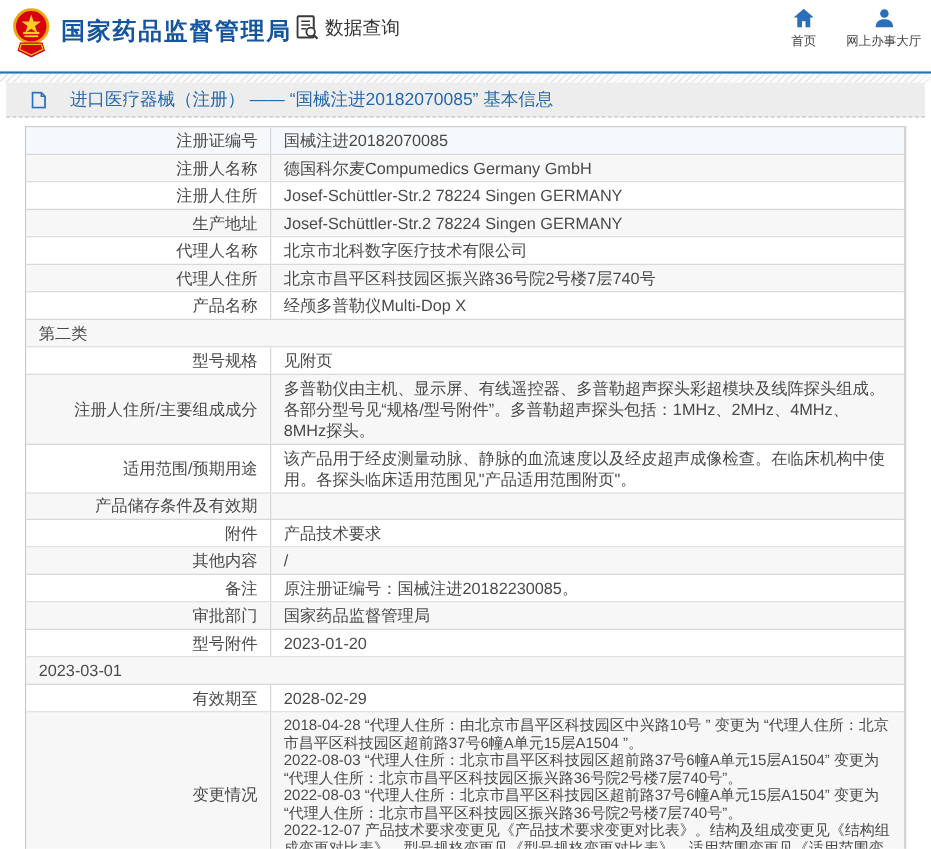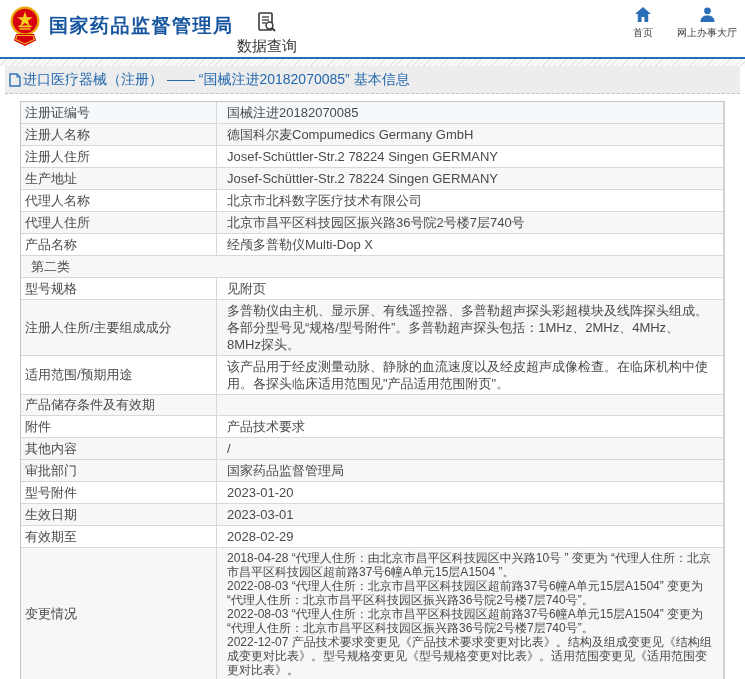--- a/index.html
+++ b/index.html
@@ -7,38 +7,38 @@
     width:745px;height:679px;overflow:hidden;background:#fff;
     font-family:"Liberation Sans",sans-serif;
     -webkit-font-smoothing:antialiased;
   }
   
   .site-header{position:relative;height:57px;background:#fff;}
   .logo-block{position:absolute;left:10px;top:6px;display:flex;align-items:center;gap:9px;}
   .logo-zh{font-size:19px;font-weight:bold;color:#15549e;letter-spacing:1.5px;line-height:22px;}
   .logo-en{font-size:9.5px;color:#2a6fb8;margin-top:3px;letter-spacing:.2px;}
   .nav-data-query{position:absolute;left:237px;top:12px;display:flex;align-items:center;gap:5px;
-    font-size:15px;color:#333;cursor:pointer;flex-direction:column;}
+    font-size:15px;color:#333;cursor:pointer;}
   .header-right{position:absolute;right:8px;top:7px;display:flex;gap:24px;}
   .nav-item{display:flex;flex-direction:column;align-items:center;gap:4px;
     font-size:10px;color:#444;cursor:pointer;text-decoration:none;}
   .blue-line{height:2px;background:#2272b9;}
   .hatch-strip{height:7px;background:repeating-linear-gradient(135deg,#e6e6e6 0 1px,#fbfbfb 1px 4px);}
   
   .breadcrumb-bar{margin:0 5px;height:27px;background:#ededed;
-    border-bottom:1px dashed #c4c4c4;display:flex;align-items:center;padding-left:4px;gap:2px;text-align:center;}
+    border-bottom:1px dashed #c4c4c4;display:flex;align-items:center;padding-left:20px;gap:19px;text-align:center;}
   .breadcrumb-text{font-size:14px;color:#2468ae;}
   
   .info-table{margin:7px 20px 0 20px;border:1px solid #c5c5c5;border-right:2px solid #d2d2d2;}
   .trow{display:flex;align-items:stretch;min-height:21px;border-bottom:1px solid #d8d8d8;background:#fff;box-sizing:border-box;}
   .trow:last-child{border-bottom:none;}
   .trow.alt{background:#f7f7f7;}
   .trow.hl{background:#f6f9fc;}
   .tlabel{flex:0 0 196px;width:196px;box-sizing:border-box;padding:2px 10px 2px 4px;
-    border-right:1px solid #d8d8d8;display:flex;align-items:center;justify-content:flex-start;
+    border-right:1px solid #d8d8d8;display:flex;align-items:center;justify-content:flex-end;
     text-align:right;color:#4a4a4a;font-size:13px;line-height:16px;gap:2px;}
   .tvalue{flex:1;display:flex;align-items:center;box-sizing:border-box;padding:2px 10px;
     color:#4a4a4a;font-size:13px;line-height:17px;}
   .trow.changes .tvalue{font-size:12px;line-height:14px;padding:3px 10px;}
   .changes-text{white-space:pre-line;}
 </style>
 </head>
 <body>
 
 <header class="site-header">
@@ -172,36 +172,39 @@
         <span>附件</span>
       </div>
       <div class="tvalue">产品技术要求</div>
     </div>
     <div class="trow alt">
       <div class="tlabel">
         <span>其他内容</span>
       </div>
       <div class="tvalue">/</div>
     </div>
+    <div class="trow">
+      <div class="tlabel">
+        <span>备注</span>
+      </div>
+      <div class="tvalue">原注册证编号：国械注进20182230085。</div>
+    </div>
     <div class="trow alt">
       <div class="tlabel">
         <span>审批部门</span>
       </div>
       <div class="tvalue">国家药品监督管理局</div>
     </div>
     <div class="trow">
       <div class="tlabel">
         <span>型号附件</span>
       </div>
       <div class="tvalue">2023-01-20</div>
     </div>
     <div class="trow alt">
-      <div class="tlabel">
-        <span>生效日期</span>
-      </div>
       <div class="tvalue">2023-03-01</div>
     </div>
     <div class="trow">
       <div class="tlabel">
         <span>有效期至</span>
       </div>
       <div class="tvalue">2028-02-29</div>
     </div>
     <div class="trow alt changes">
       <div class="tlabel">

